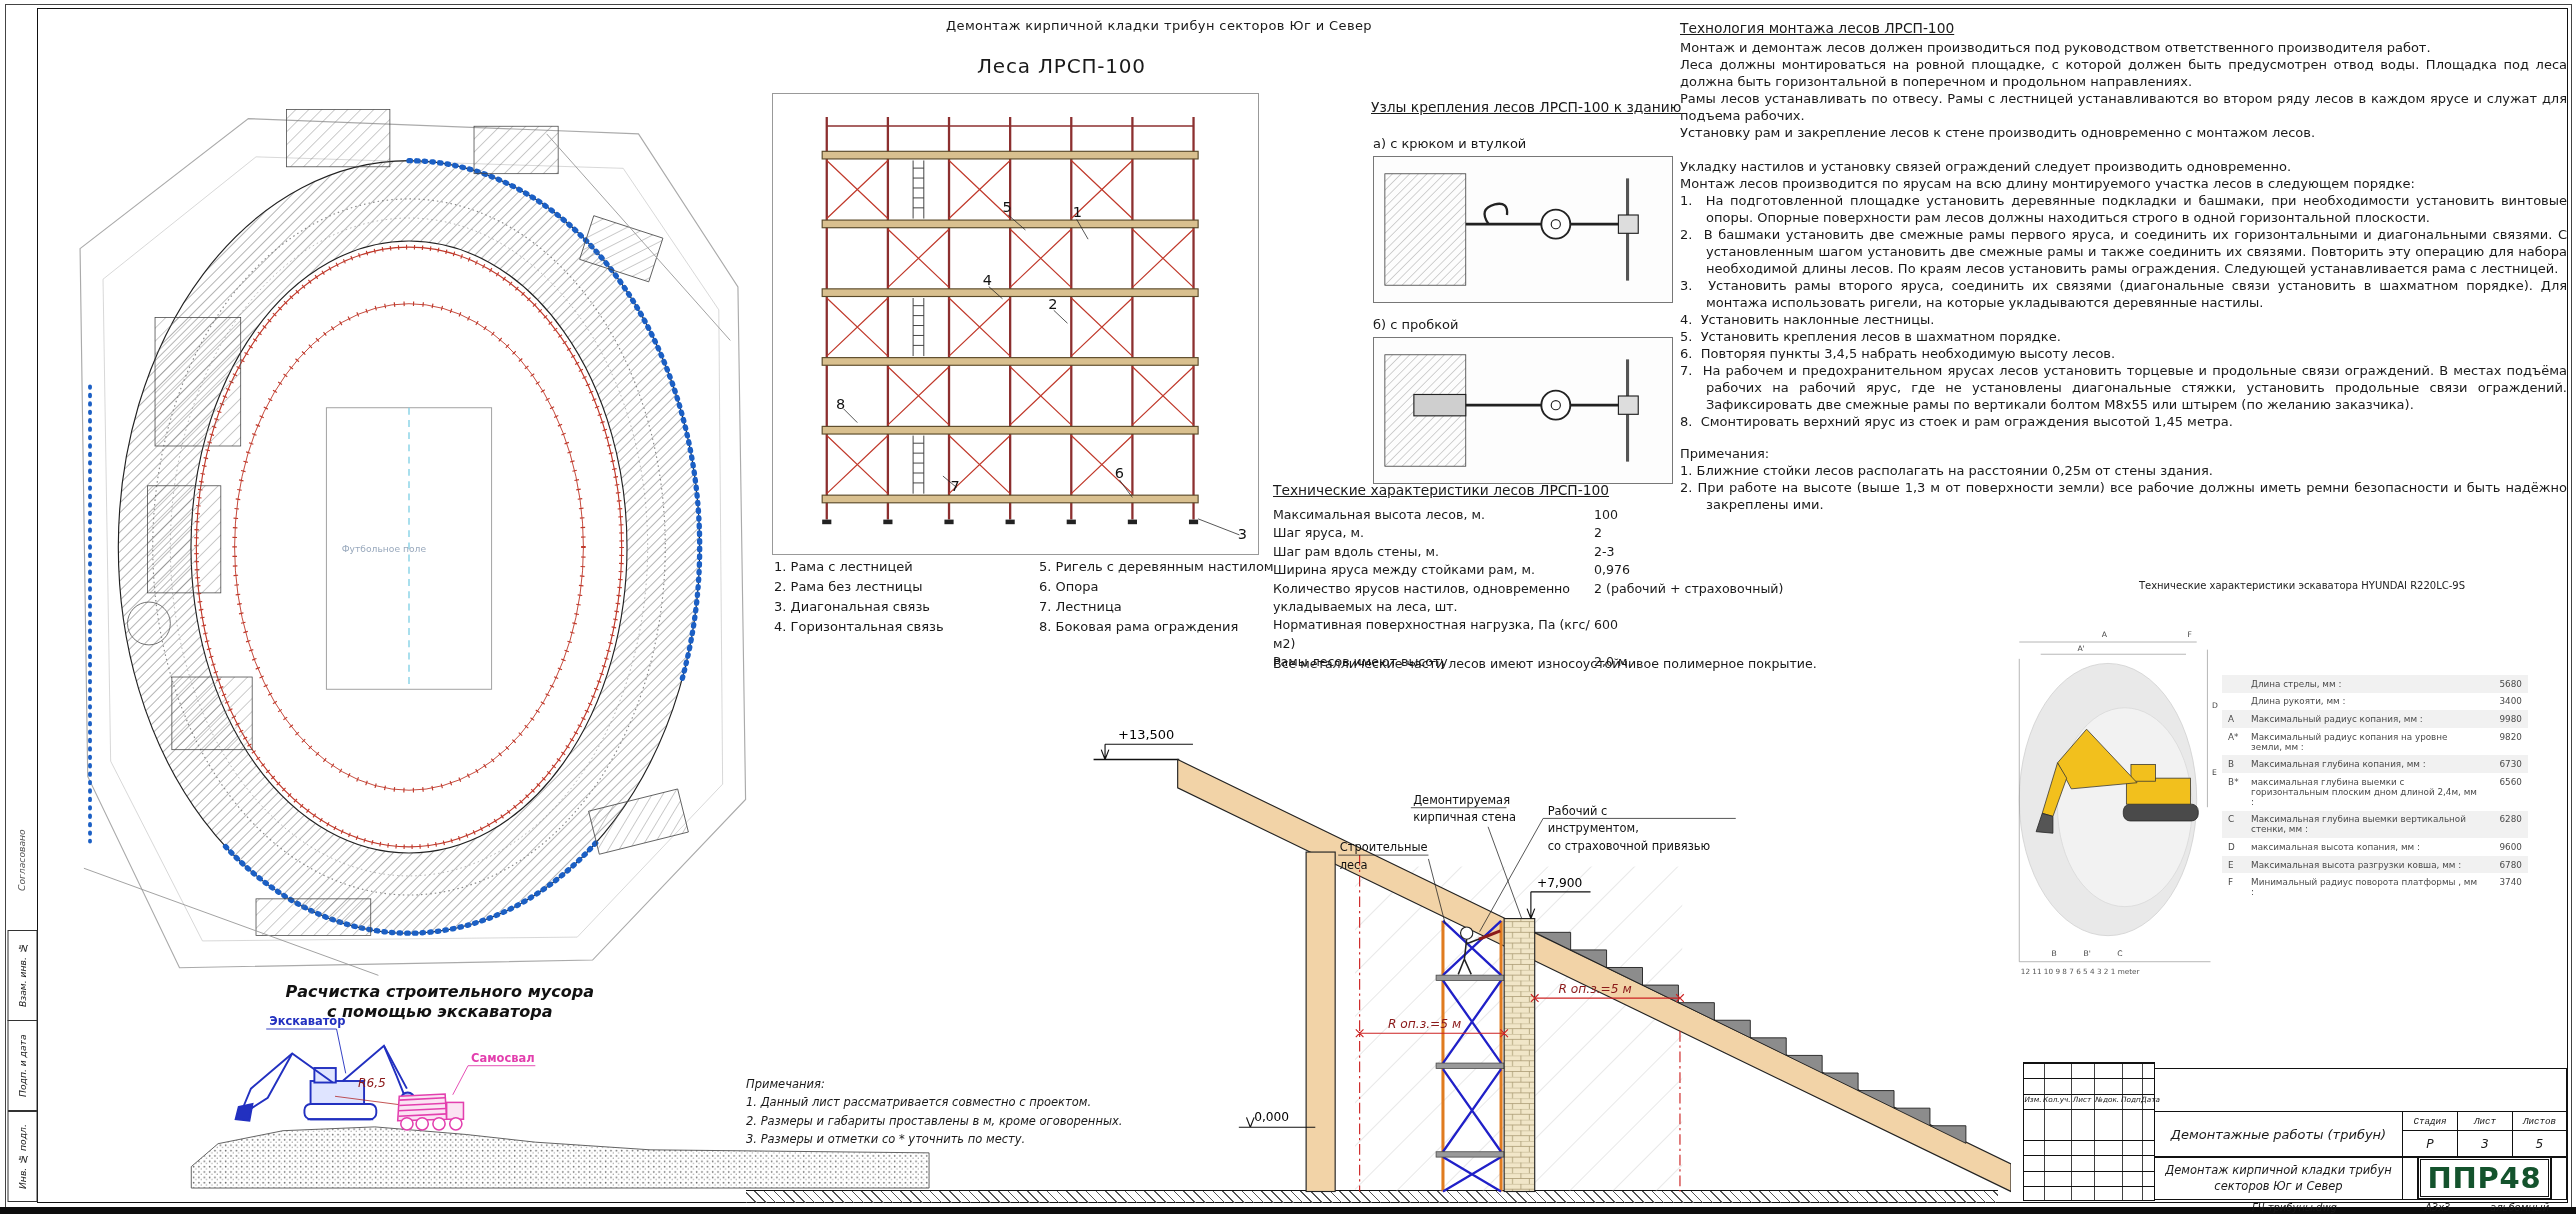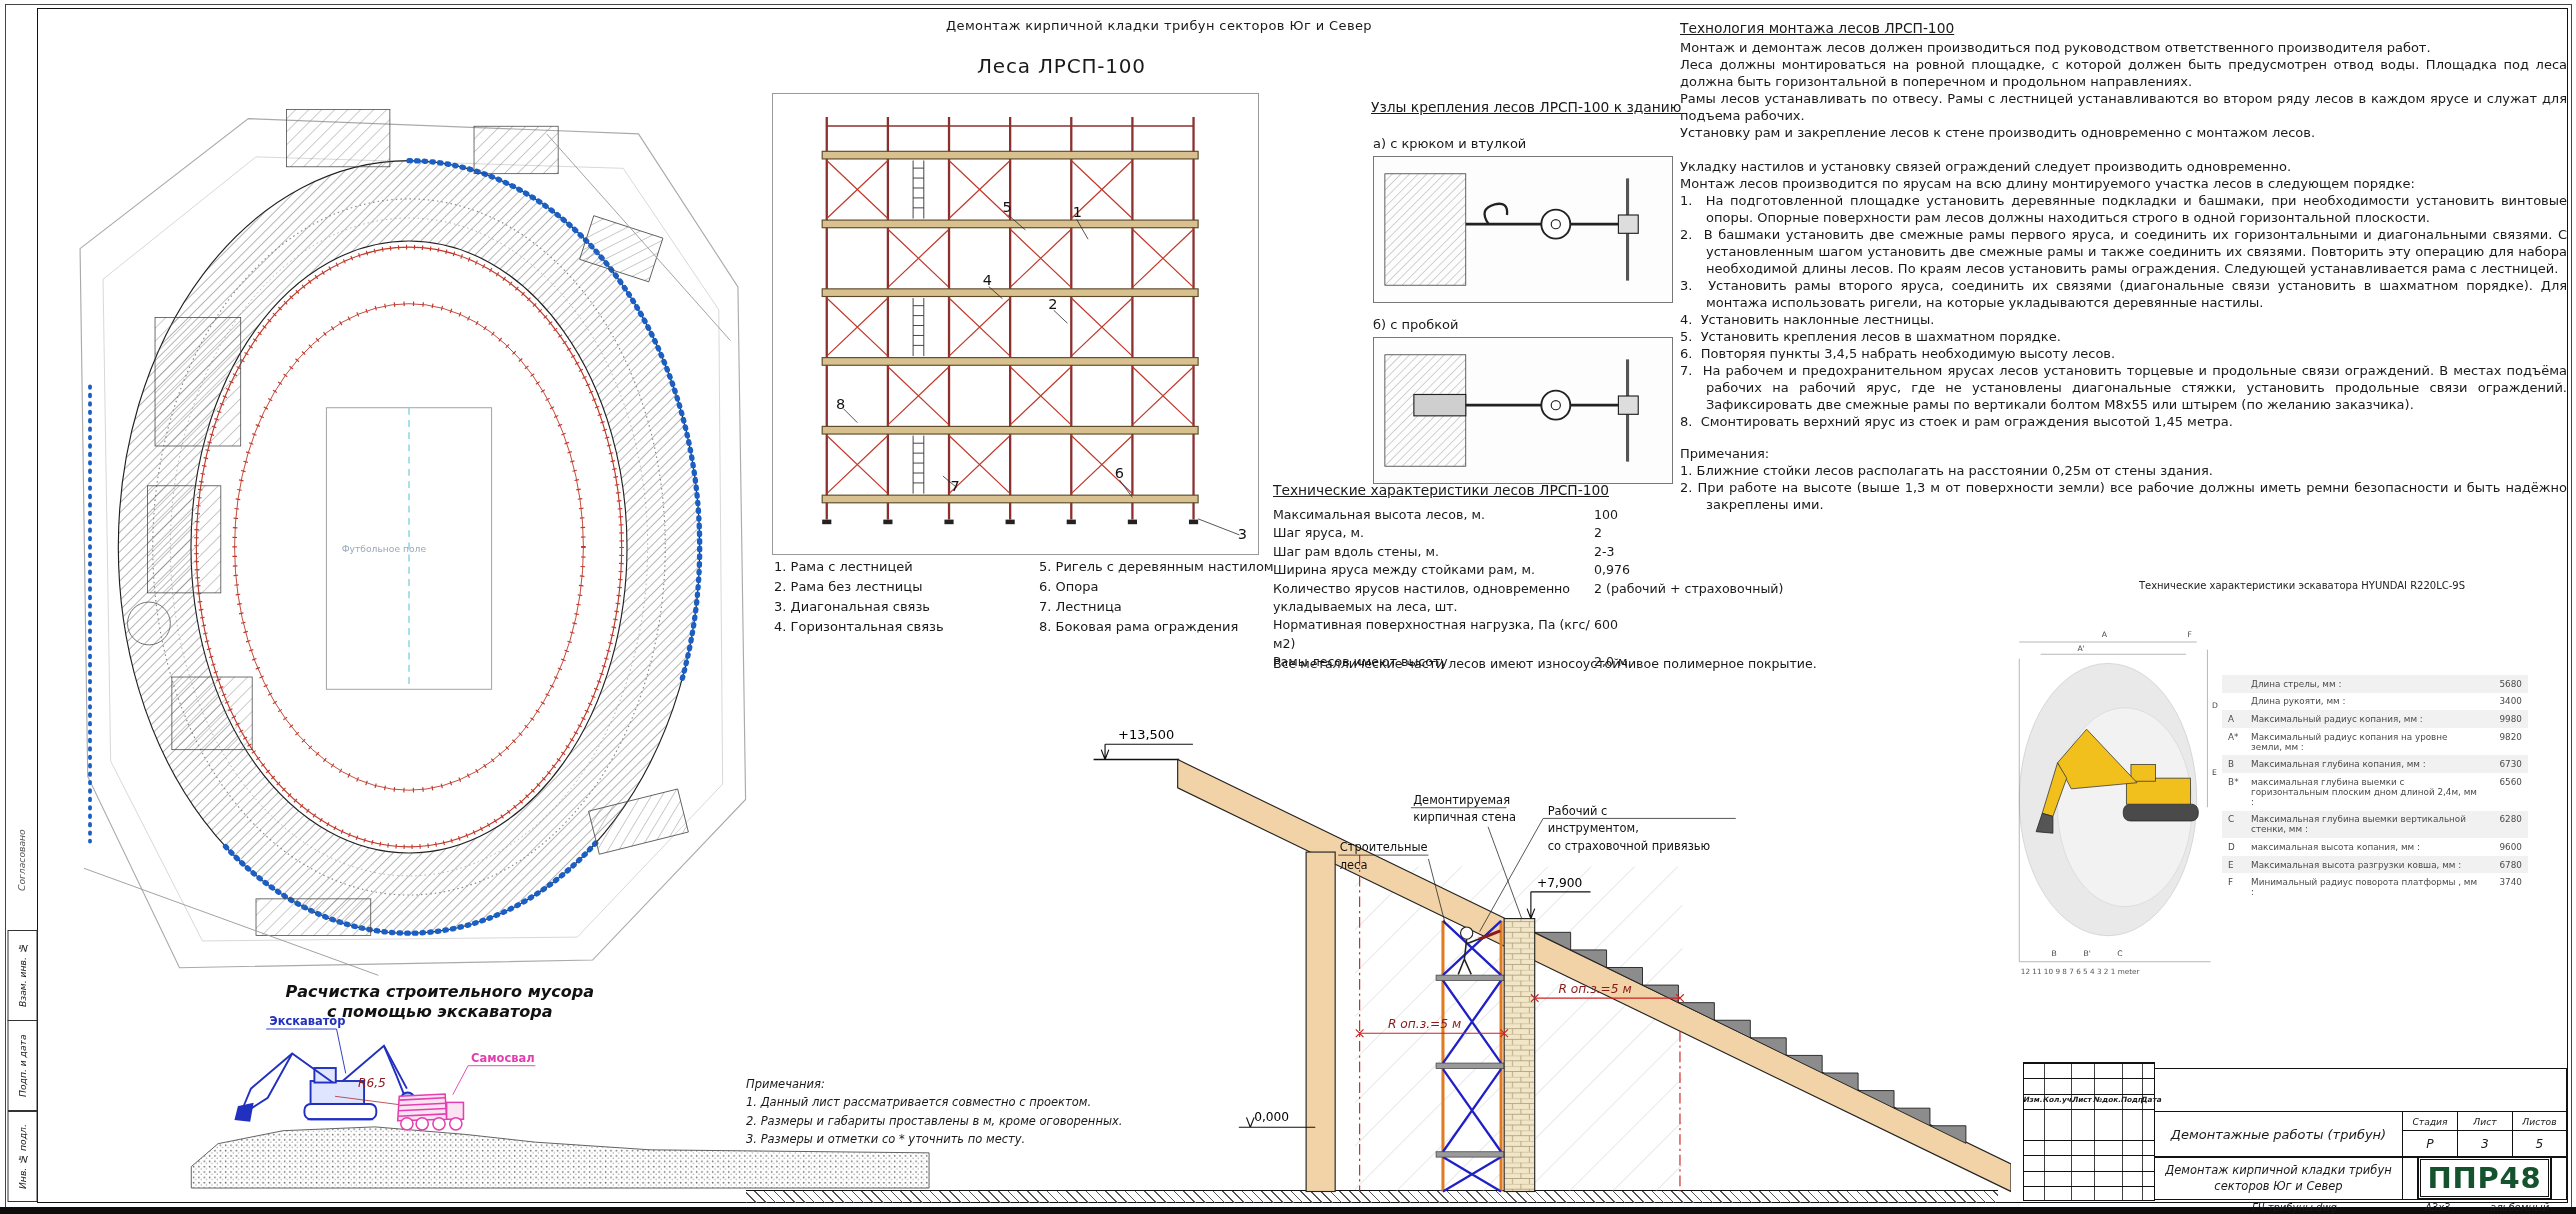--- a/index.html
+++ b/index.html
@@ -24,21 +24,21 @@
   
   .exc-table{width:306px;font-size:8.8px;color:#4a4a4a;}
   .exc-row{display:flex;padding:3.8px 6.1px;align-items:flex-start;}
   .exc-row:nth-of-type(odd){background:#f1f1f1;}
   .exc-row .k{width:23px;flex:none;}
   .exc-row .l{flex:1;padding-right:6.1px;}
   .exc-row .v{width:38px;flex:none;text-align:right;}
   
   .tb-cell{position:absolute;border:0.8px solid #111;box-sizing:border-box;
            display:flex;align-items:center;justify-content:center;text-align:center;}
-  .tb-small{font-size:7.6px;font-style:italic;}
+  .tb-small{font-size:7.6px;font-style:italic;font-family:Liberation Mono, monospace;}
   .tb-name{font-size:13px;font-style:italic;}
   .rev-grid{position:absolute;border:0.8px solid #111;box-sizing:border-box;
     background-image:
       linear-gradient(#111,#111),linear-gradient(#111,#111),linear-gradient(#111,#111),
       linear-gradient(#111,#111),linear-gradient(#111,#111),
       repeating-linear-gradient(to bottom,#111 0 0.8px,transparent 0.8px 15.4px);
     background-size:0.8px 100%,0.8px 100%,0.8px 100%,0.8px 100%,0.8px 100%,100% 100%;
     background-position:20px 0,47px 0,70px 0,98px 0,118px 0,0 0;
     background-repeat:no-repeat,no-repeat,no-repeat,no-repeat,no-repeat,no-repeat;}
   .rev-head{position:absolute;display:flex;font-size:7.3px;font-style:italic;}
@@ -565,21 +565,21 @@
     <div class="note-line">Примечания:</div>
     <div>
 
     <div class="note-line">1. Данный лист рассматривается совместно с проектом.</div>
         <div class="note-line">2. Размеры и габариты проставлены в м, кроме оговоренных.</div>
         <div class="note-line">3. Размеры и отметки со * уточнить по месту.</div>
       </div>
   </div>
 
   <div class="rev-grid" style="left:2023px;top:1062px;width:132px;height:139px;"></div>
-  <div class="rev-head" style="left:2023px;top:1095px;width:132px;font-weight:bold;">
+  <div class="rev-head" style="left:2023px;top:1095px;width:132px;">
     <span style="width:20px;">Изм.</span>
     <span style="width:27.5px;">Кол.уч.</span>
     <span style="width:23px;">Лист</span>
     <span style="width:27.5px;">№док.</span>
     <span style="width:20px;">Подп.</span>
     <span style="width:13.8px;">Дата</span>
   </div>
 
   <div class="tb-cell" style="left:2154px;top:1068px;width:413px;height:44px;"></div>
   <div class="tb-cell tb-name" style="left:2154px;top:1111px;width:249px;height:47px;">Демонтажные работы (трибун)</div>

